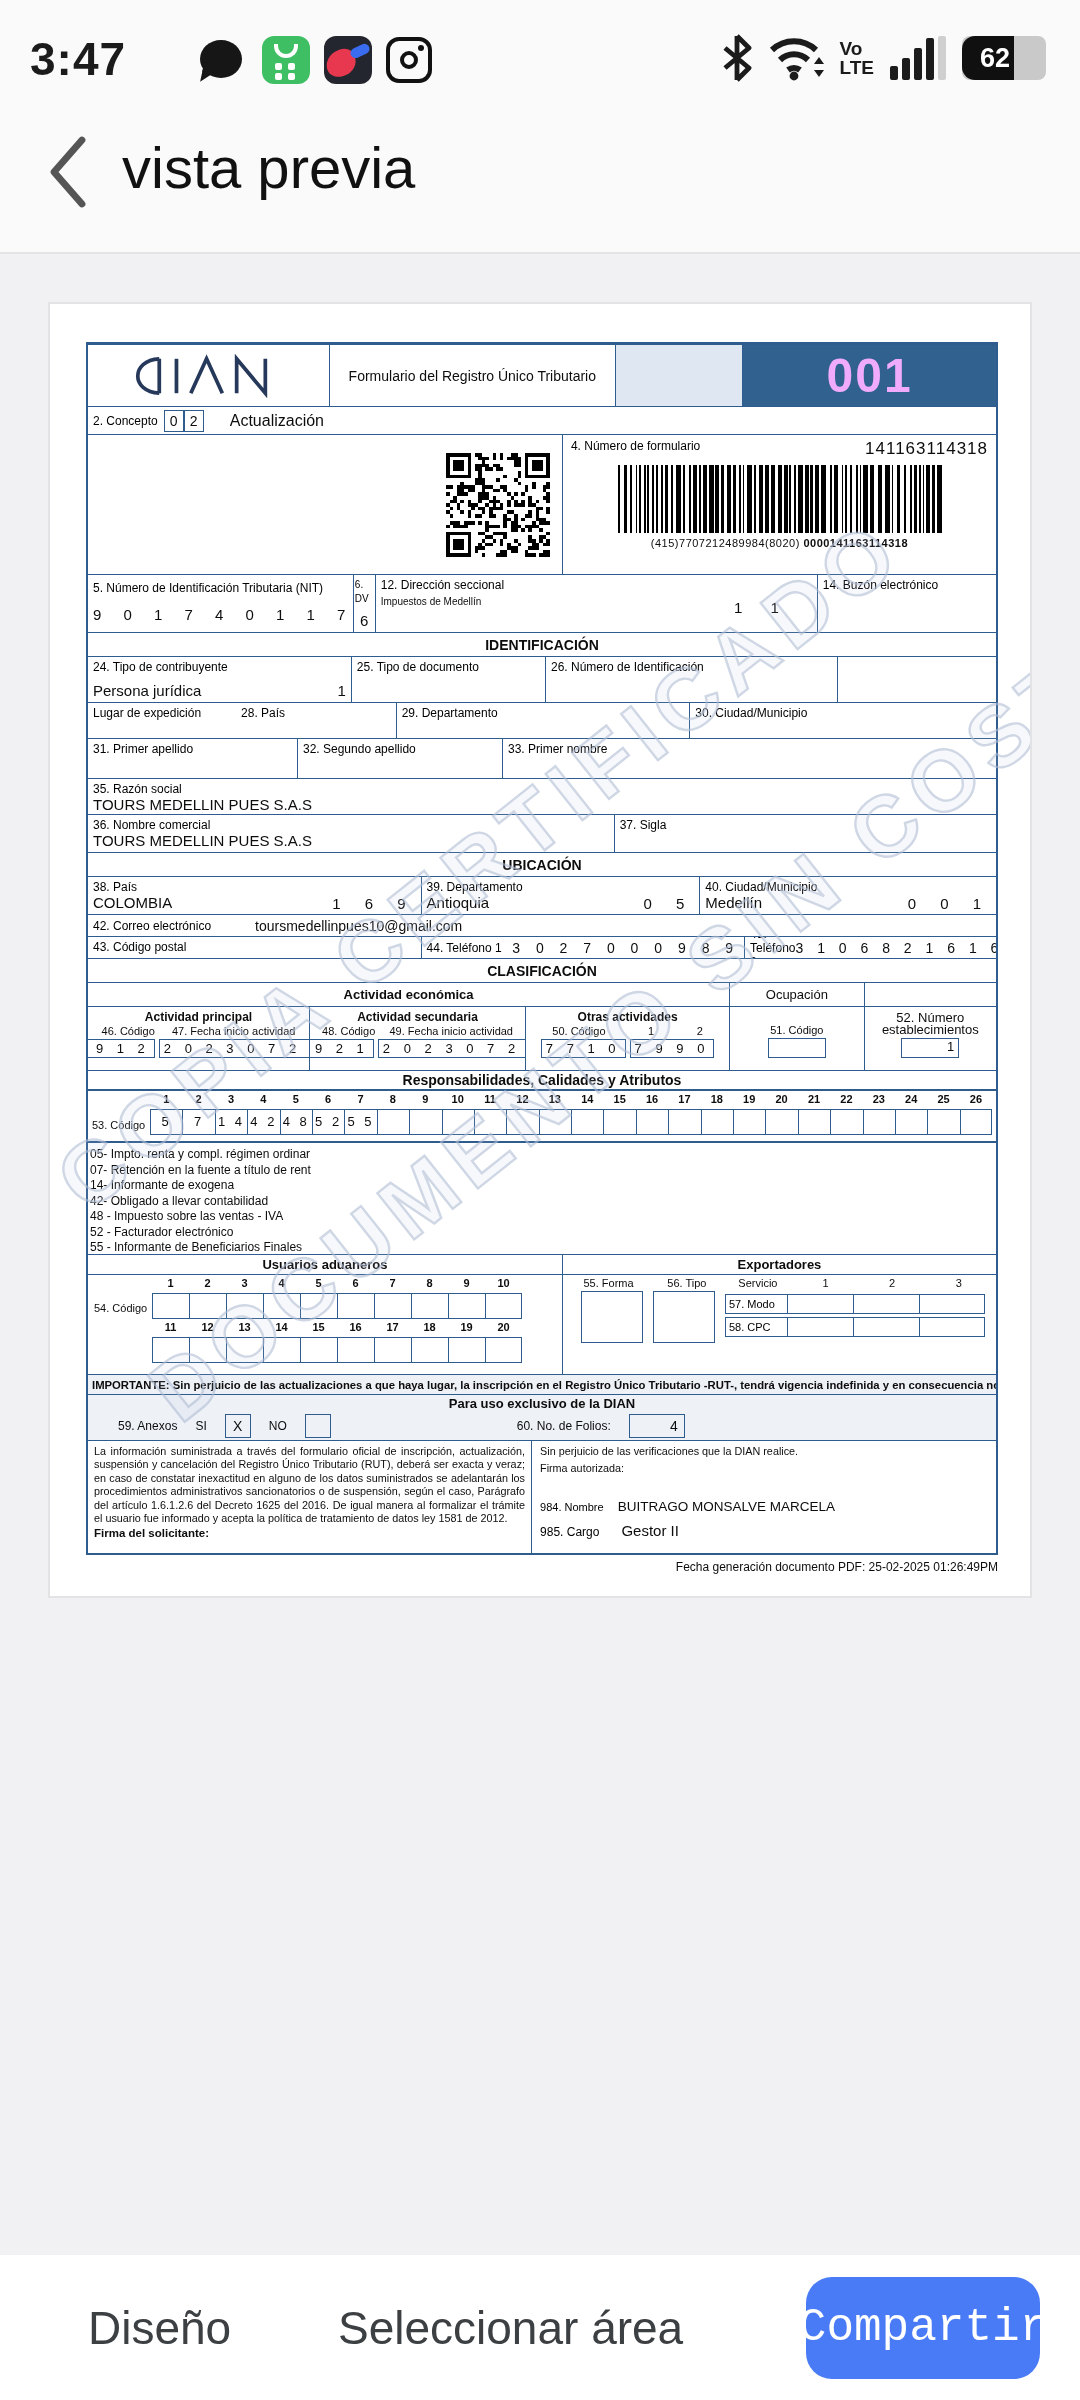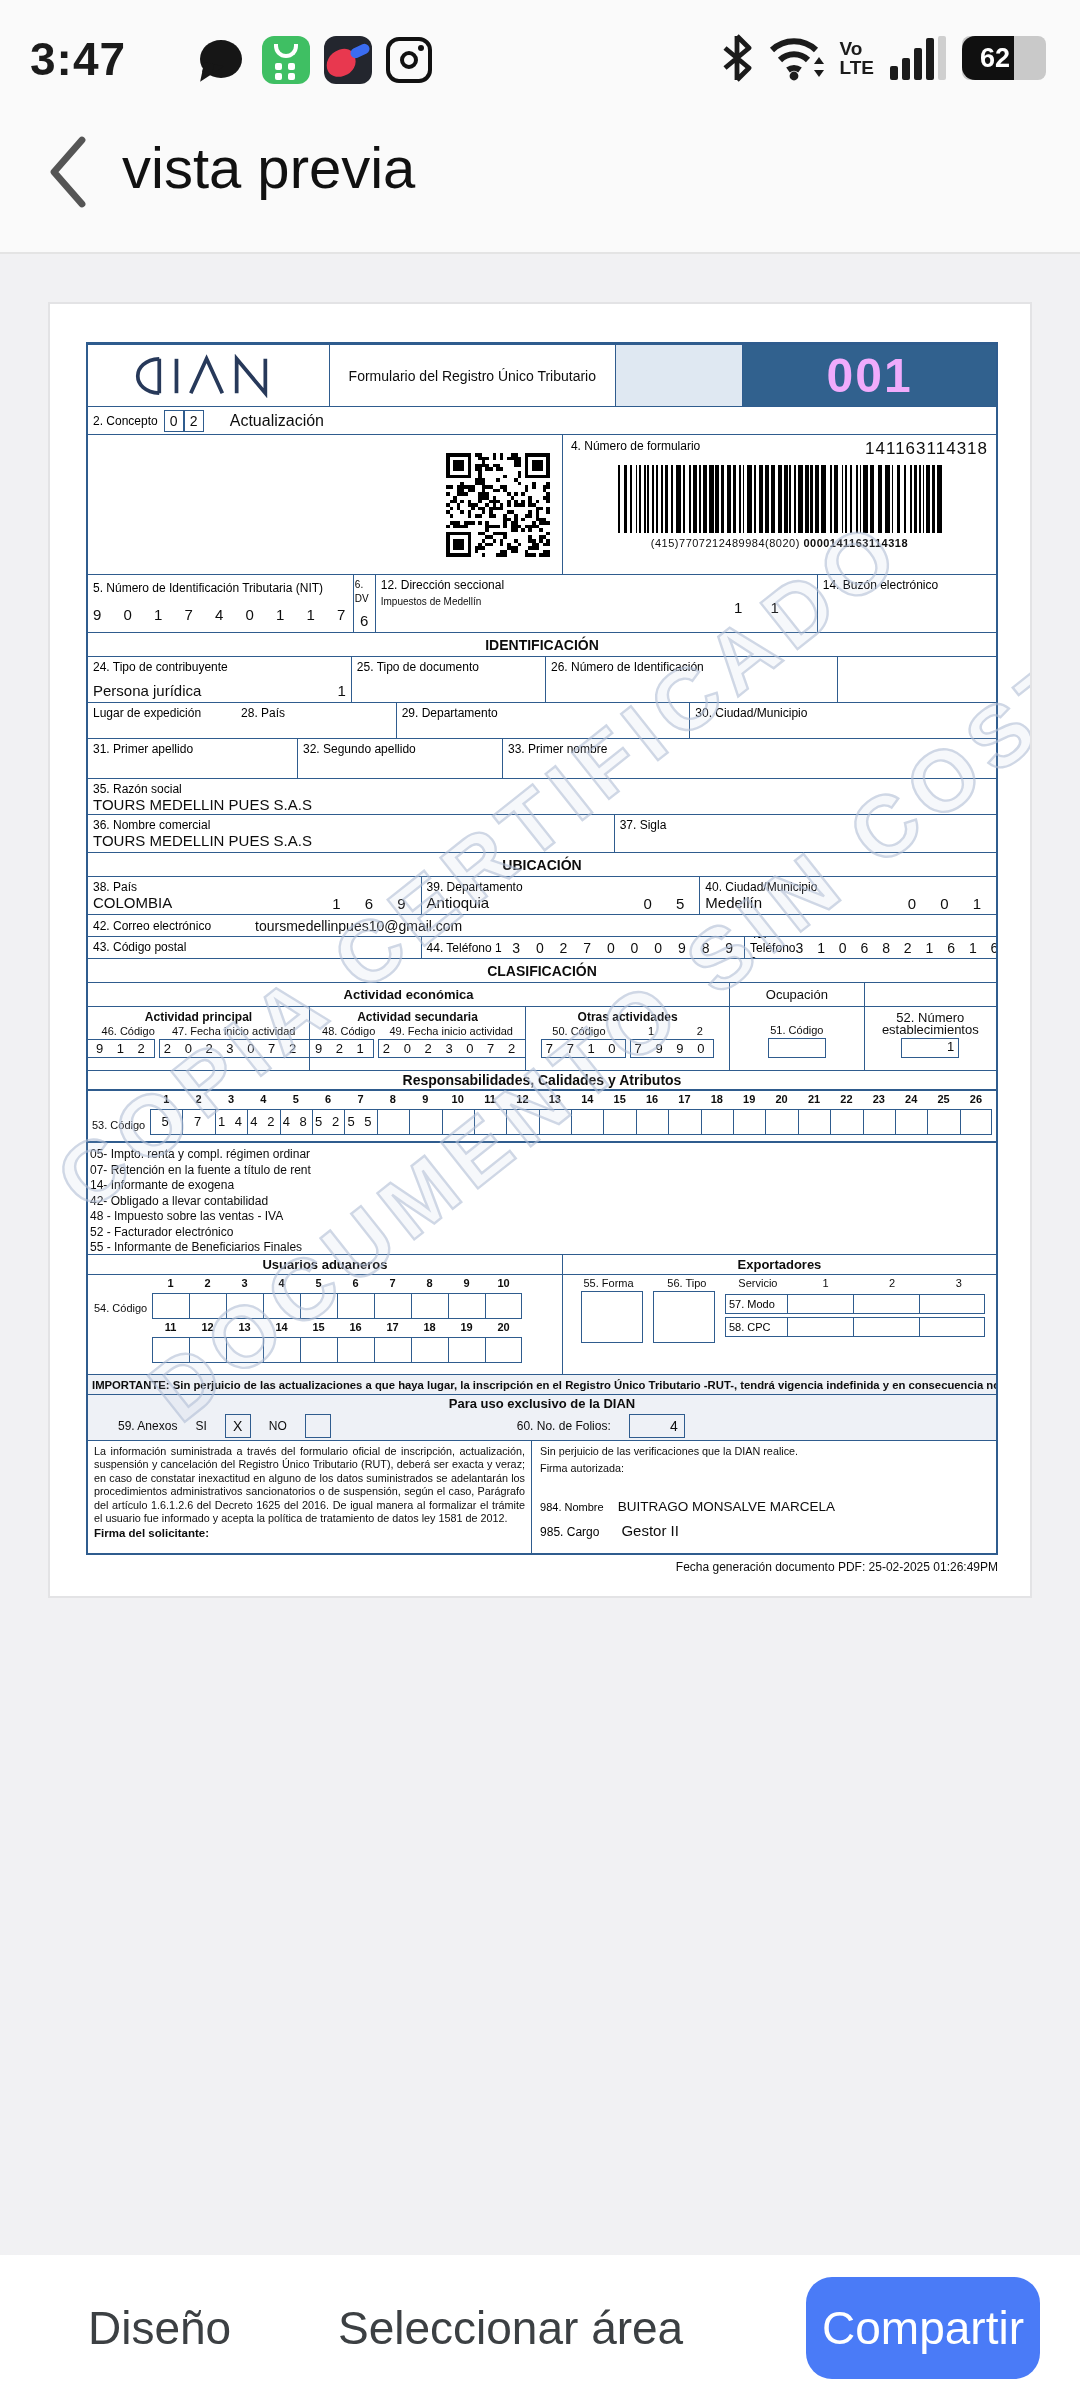--- a/index.html
+++ b/index.html
@@ -176,21 +176,21 @@
   .r984 .lbl{font-size:11px}
   .r984 .val{font-size:13.5px}
   .r985{display:flex;gap:22px;margin-top:6px;align-items:baseline}
   .fecha{margin-top:5px;text-align:right;font-size:12px}
 
   
   .bottombar{position:absolute;left:0;top:2255px;width:1080px;height:145px;background:#fff}
   .bb-item{position:absolute;top:0;height:145px;display:flex;align-items:center;font-size:46px;color:#3c4043;cursor:pointer}
   .bb-design{left:88px}
   .bb-select{left:338px}
-  .share{position:absolute;right:40px;top:22px;width:234px;height:102px;border-radius:26px;background:#4a7bf7;color:#fff;font-size:46px;display:flex;align-items:center;justify-content:center;cursor:pointer;border:none;font-family:Liberation Sans, sans-serif}
+  .share{position:absolute;right:40px;top:22px;width:234px;height:102px;border-radius:26px;background:#4a7bf7;color:#fff;font-size:46px;display:flex;align-items:center;justify-content:center;cursor:pointer;border:none;font-family:Liberation Mono, monospace}
 </style>
 </head>
 <body>
 
 <div class="screen">
 
   <div class="statusbar">
     <div class="time">3:47</div>
     <div class="sicons">
       <div class="sic">

